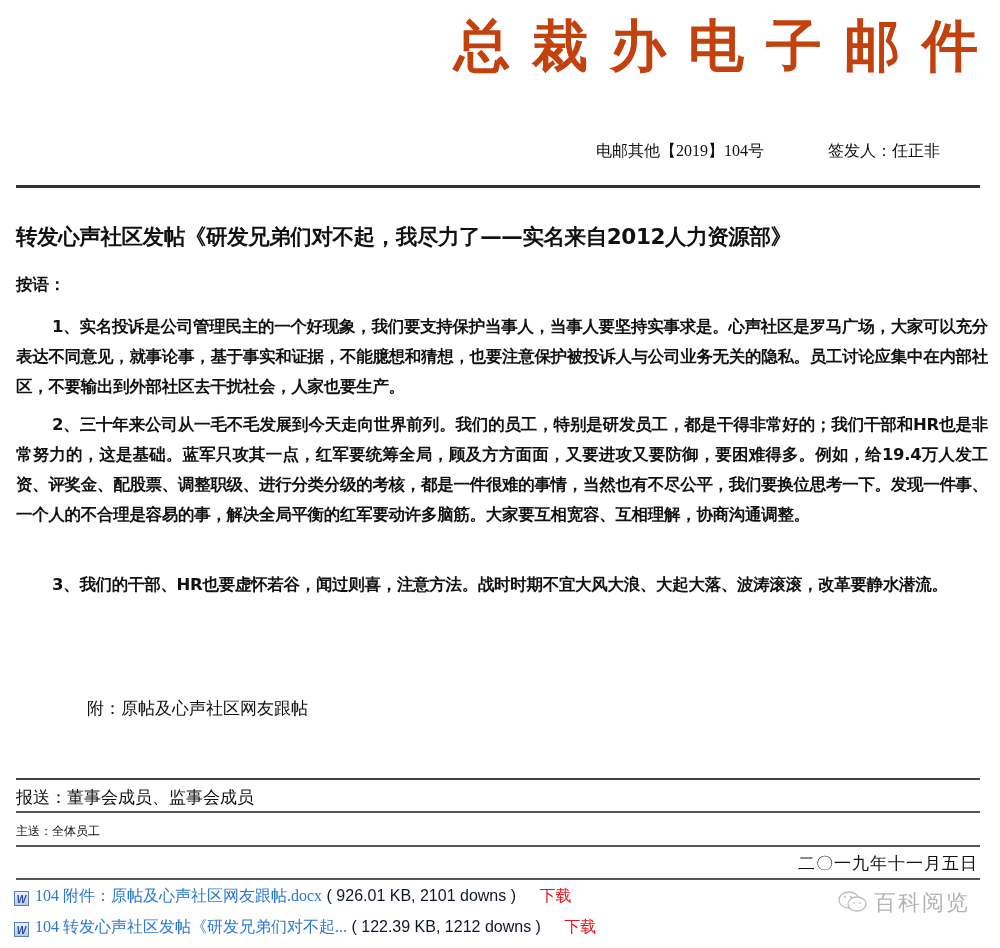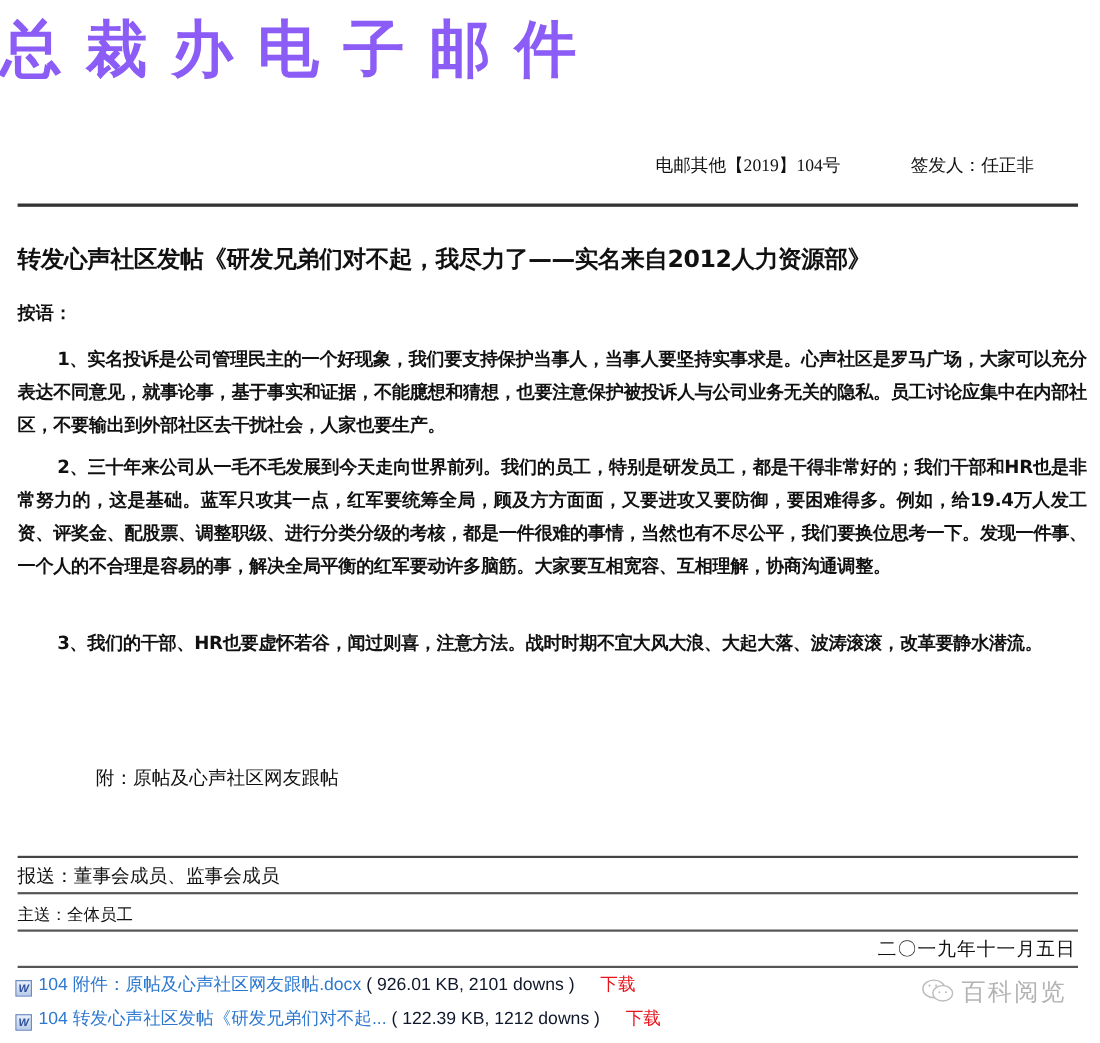--- a/index.html
+++ b/index.html
@@ -1,40 +1,40 @@
 <!DOCTYPE html>
 <html><head>
 <meta charset="utf-8">
 <style>
   html, body { margin: 0; padding: 0; background: #ffffff; }
   body { width: 1000px; height: 948px; position: relative; overflow: hidden; color: #111; font-family: "DejaVu Sans", sans-serif; }
-  .title { position: absolute; left: 0; width: 1000px; top: 14px; text-align: left; font-size: 56px; font-weight: bold; letter-spacing: 22px; line-height: 64px; color: #8b5cf6; }
+  .title { position: absolute; left: 0; width: 1000px; top: 14px; text-align: right; font-size: 56px; font-weight: bold; letter-spacing: 22px; line-height: 64px; color: #c2410c; }
   .meta { position: absolute; left: 0; width: 940px; top: 136px; text-align: right; font-family: "Liberation Serif", serif; font-size: 16px; line-height: 30px; }
   .meta .gap { display: inline-block; width: 64px; }
   .rule { position: absolute; left: 16px; width: 964px; background: #333; }
   .r1 { top: 185px; height: 3px; }
   .heading { position: absolute; left: 16px; width: 968px; top: 222px; font-size: 21.5px; font-weight: bold; line-height: 30px; white-space: nowrap; letter-spacing: -0.4px; }
   .note-label { position: absolute; left: 16px; top: 273px; font-size: 16.5px; font-weight: bold; line-height: 24px; }
   .para { position: absolute; left: 16px; width: 972px; font-size: 16.5px; font-weight: bold; line-height: 30px; text-indent: 36px; text-align: justify; letter-spacing: -0.3px; }
   .p1 { top: 312px; }
   .p2 { top: 410px; }
   .p3 { top: 570px; }
   .attach { position: absolute; left: 55px; top: 695px; font-size: 17px; line-height: 26px; margin-left: 32px; }
   .r2 { top: 778px; height: 2px; background: #444; }
   .cc { position: absolute; left: 16px; top: 784px; font-size: 17px; line-height: 26px; }
   .r3 { top: 811px; height: 2px; background: #555; }
-  .to { position: absolute; left: 16px; top: 818px; font-size: 15px; line-height: 26px; }
+  .to { position: absolute; left: 16px; top: 818px; font-size: 12px; line-height: 26px; }
   .r4 { top: 845px; height: 2px; background: #555; }
   .date { position: absolute; right: 22px; top: 850px; font-size: 17px; line-height: 26px; letter-spacing: 1px; }
   .r5 { top: 878px; height: 2px; background: #555; }
   .file { position: absolute; left: 14px; font-family: "Liberation Sans", sans-serif; font-size: 16px; line-height: 22px; white-space: nowrap; }
   .f1 { top: 885px; }
   .f2 { top: 916px; }
   .file .ico { display: inline-block; width: 15px; height: 15px; vertical-align: -2px; margin-right: 6px; border: 1px solid #5c7fb8; background: linear-gradient(#e9f0fb, #b9cbe8); color: #2a4f9a; font-size: 10px; font-weight: bold; font-style: italic; text-align: center; line-height: 15px; box-sizing: border-box; }
-  .file .name { color: #2c78d0; }
+  .file .name { color: #2c78d0; font-family: Liberation Serif, serif; }
   .file .size { color: #0f172a; margin-top: 15px; }
   .file .dl { color: #e8141c; margin-left: 19px; }
   .watermark { position: absolute; right: 30px; top: 888px; color: #b3b3b3; font-size: 22px; line-height: 30px; letter-spacing: 2px; }
   .watermark .wc { display: inline-block; width: 30px; height: 22px; vertical-align: -3px; margin-right: 6px; }
 </style>
 </head>
 <body>
 
 <div class="title">总裁办电子邮件</div>
 

